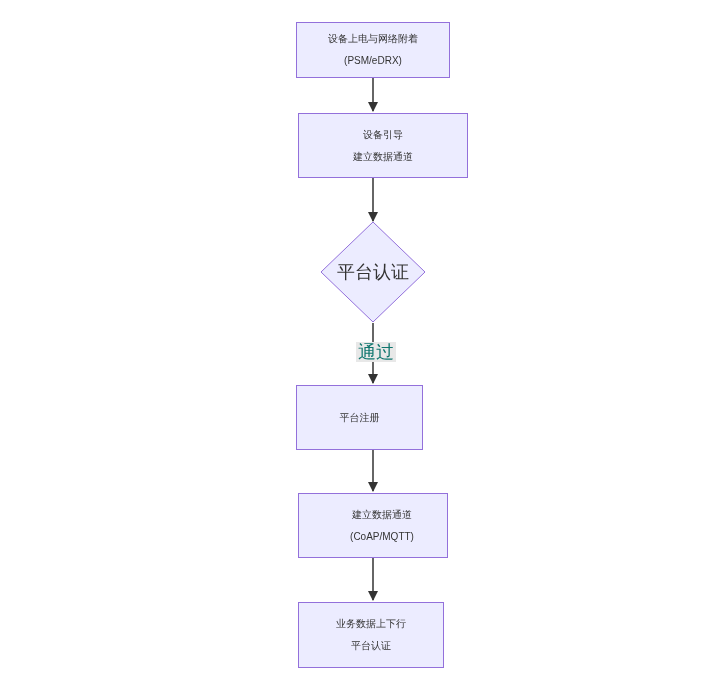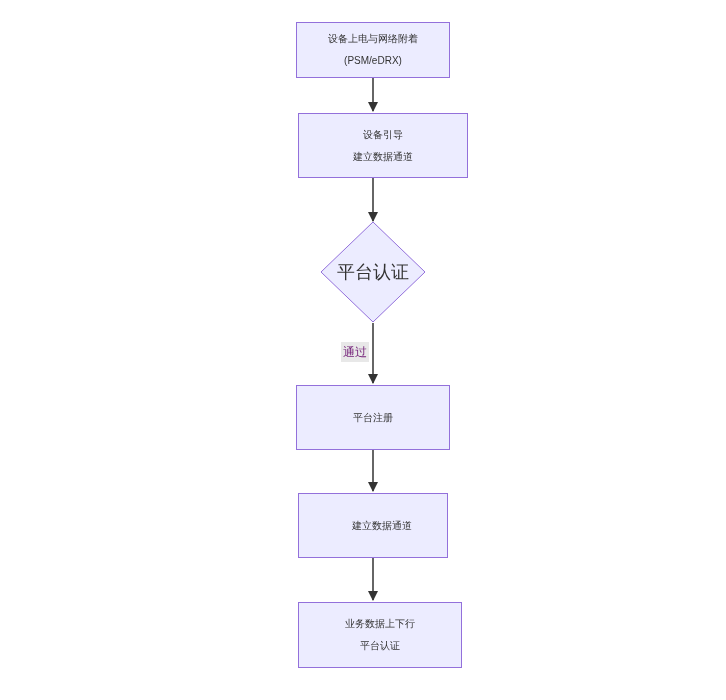--- a/index.html
+++ b/index.html
@@ -33,45 +33,45 @@
     flex-direction: column;
     align-items: center;
     justify-content: center;
     text-align: center;
     font-size: 10px;
     line-height: 22px;
     color: #333333;
   }
   .node-power  { left: 296px; top: 22px;  width: 154px; height: 56px; }
   .node-boot   { left: 298px; top: 113px; width: 170px; height: 65px; }
-  .node-reg    { left: 296px; top: 385px; width: 154px; height: 65px; }
+  .node-reg    { left: 296px; top: 385px; width: 127px; height: 65px; }
   .node-chan   { left: 298px; top: 493px; width: 150px; height: 65px; padding-left: 18px; }
-  .node-biz    { left: 298px; top: 602px; width: 164px; height: 66px; }
+  .node-biz    { left: 298px; top: 602px; width: 146px; height: 66px; }
   .diamond-svg {
     position: absolute;
     left: 321px;
     top: 222px;
   }
   .diamond-label {
     position: absolute;
     left: 373px;
     top: 272px;
     transform: translate(-50%, -50%);
     font-size: 18px;
     color: #333333;
     white-space: nowrap;
   }
   .edge-label {
     position: absolute;
-    left: 355px;
+    left: 376px;
     top: 352px;
     transform: translate(-50%, -50%);
     background: #e8e8e8;
-    color: #701a75;
-    font-size: 12px;
+    color: #0f766e;
+    font-size: 18px;
     line-height: 18px;
     padding: 1px 2px;
     white-space: nowrap;
   }
 </style>
 </head>
 <body>
 
 <div class="canvas">
 
@@ -104,20 +104,21 @@
   <div class="diamond-label">平台认证</div>
 
   <div class="edge-label">通过</div>
 
   <div class="node node-reg">
     <div>平台注册</div>
   </div>
 
   <div class="node node-chan">
     <div>建立数据通道</div>
+    <div>(CoAP/MQTT)</div>
   </div>
 
   <div class="node node-biz">
     <div>业务数据上下行</div>
     <div>平台认证</div>
   </div>
 
 </div>
 
 </body></html>

